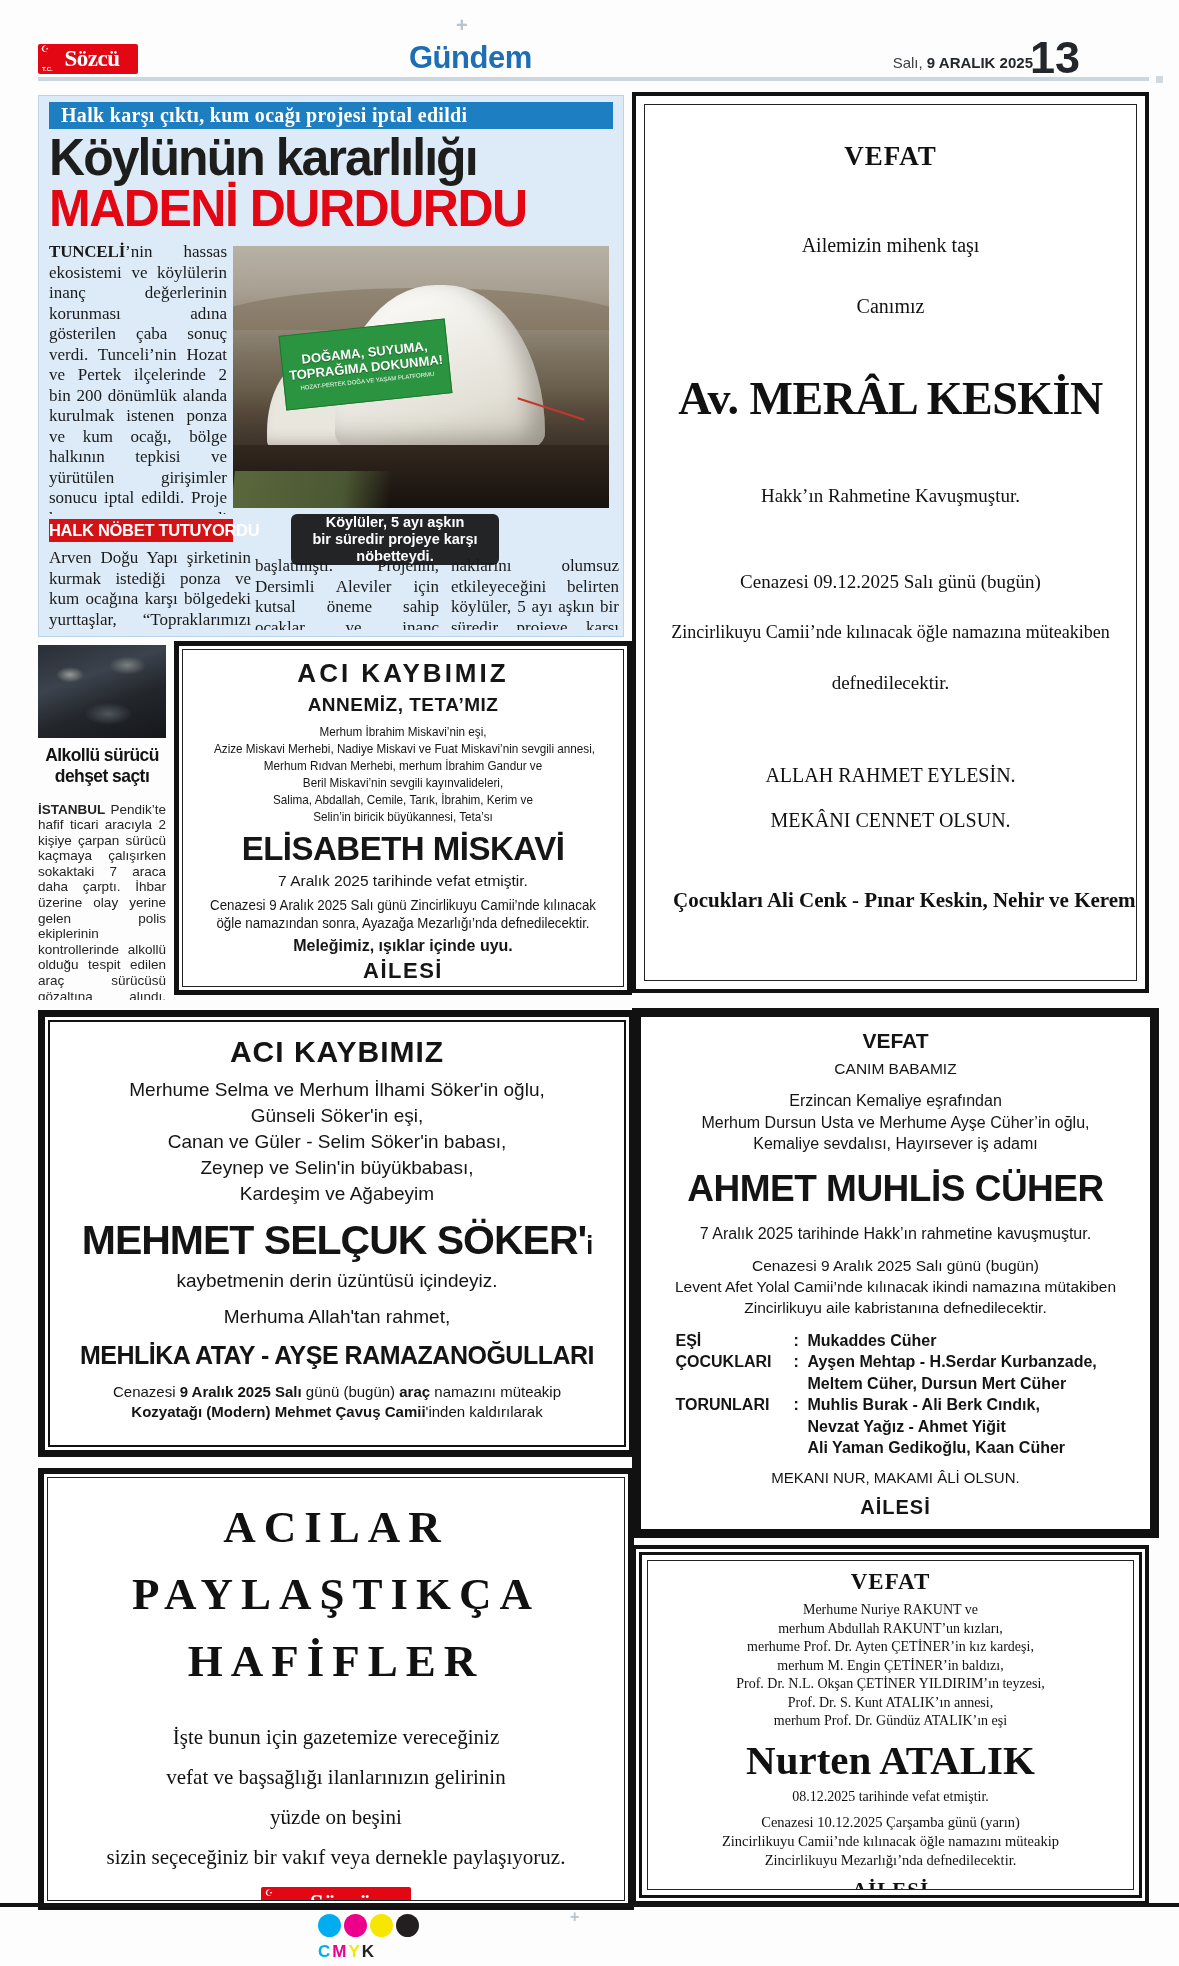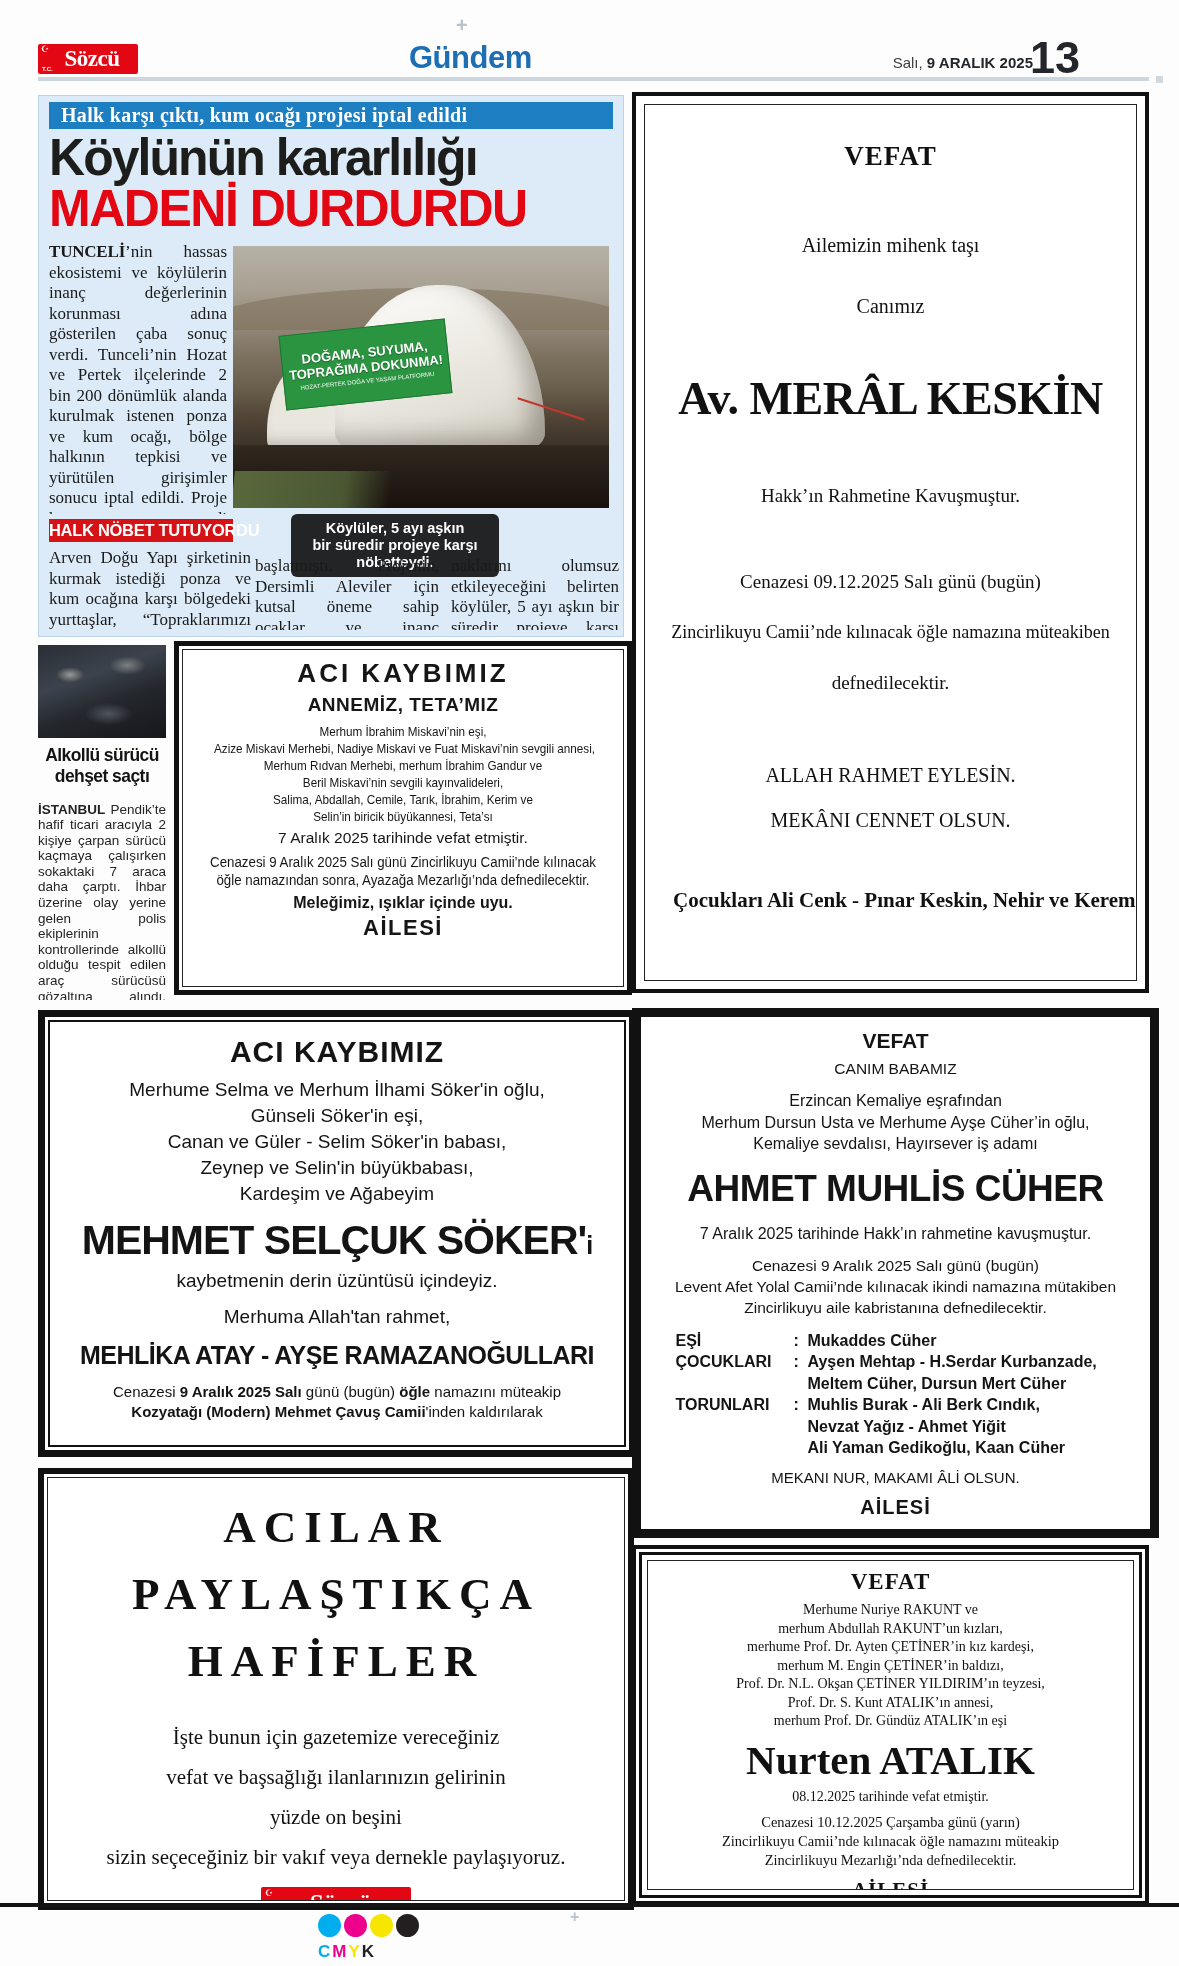--- a/index.html
+++ b/index.html
@@ -54,21 +54,21 @@
   .banner .b1{font-size:13px;font-weight:bold;line-height:15px;text-shadow:0 1px 1px rgba(0,0,0,.35);}
   .banner .b3{font-size:6px;line-height:8px;margin-top:2px;opacity:.95;}
   .fg{position:absolute;left:0;bottom:0;width:100%;height:24%;
       background:linear-gradient(180deg,#32281f,#17110d),
                  radial-gradient(circle at 15% 40%,#4a3c2e 0 5px,transparent 6px);}
   .grass{position:absolute;left:0;bottom:0;width:42%;height:14%;transform:skewX(-6deg);
          background:linear-gradient(90deg,#59683c,#4a5733 70%,transparent);}
   .rope{position:absolute;right:6%;top:62%;width:70px;height:2px;background:#c4372c;transform:rotate(18deg);}
   .ncaption{position:absolute;left:252px;top:418px;width:196px;background:rgba(18,18,18,.92);
             border-radius:6px;color:#fff;font-weight:bold;font-size:14.5px;line-height:17px;
-            text-align:center;padding:6px 6px;}
+            text-align:center;padding:0 6px;}
   
   .alkphoto{position:absolute;left:38px;top:645px;width:128px;height:93px;
      background-image:radial-gradient(ellipse 20px 11px at 25% 32%,rgba(230,228,215,.55),transparent 70%),
        radial-gradient(ellipse 26px 13px at 70% 22%,rgba(205,205,195,.45),transparent 70%),
        radial-gradient(ellipse 34px 16px at 55% 74%,rgba(125,135,148,.5),transparent 70%),
        linear-gradient(160deg,#2a2e35,#3c434d 35%,#23262b 62%,#15171b);}
   .alktitle{position:absolute;left:34px;top:744px;width:136px;text-align:center;font-weight:bold;
             font-size:19px;line-height:21px;letter-spacing:-0.6px;color:#141414;
             transform:scaleX(.92);transform-origin:center top;}
   .alkbody{position:absolute;left:38px;top:788px;width:128px;height:198px;overflow:hidden;
@@ -245,20 +245,21 @@
       <div class="mv-title">ACI KAYBIMIZ</div>
       <div class="mv-sub">ANNEMİZ, TETA’MIZ</div>
       <div class="mv-intro">
         <div>Merhum İbrahim Miskavi’nin eşi,</div>
         <div>Azize Miskavi Merhebi, Nadiye Miskavi ve Fuat Miskavi’nin sevgili annesi,</div>
         <div>Merhum Rıdvan Merhebi, merhum İbrahim Gandur ve</div>
         <div>Beril Miskavi’nin sevgili kayınvalideleri,</div>
         <div>Salima, Abdallah, Cemile, Tarık, İbrahim, Kerim ve</div>
         <div>Selin’in biricik büyükannesi, Teta’sı</div>
       </div>
+      <div class="mv-name">ELİSABETH MİSKAVİ</div>
       <div class="mv-death">7 Aralık 2025 tarihinde vefat etmiştir.</div>
       <div class="mv-fun">
         <div>Cenazesi 9 Aralık 2025 Salı günü Zincirlikuyu Camii’nde kılınacak</div>
         <div>öğle namazından sonra, Ayazağa Mezarlığı’nda defnedilecektir.</div>
       </div>
       <div class="mv-msg">Meleğimiz, ışıklar içinde uyu.</div>
       <div class="mv-sig">AİLESİ</div>
 
     </div>
   </section>
@@ -273,21 +274,21 @@
         <div>Zeynep ve Selin'in büyükbabası,</div>
         <div>Kardeşim ve Ağabeyim</div>
       </div>
       <div class="sk-name"><span>MEHMET SELÇUK SÖKER'</span><span class="sfx">i</span></div>
       <div class="sk-l1">kaybetmenin derin üzüntüsü içindeyiz.</div>
       <div class="sk-l2">
         <div>Merhuma Allah'tan rahmet,</div>
       </div>
       <div class="sk-sig">MEHLİKA ATAY - AYŞE RAMAZANOĞULLARI</div>
       <div class="sk-fun">
-        <div><span>Cenazesi </span><span style="font-weight: bold;">9 Aralık 2025 Salı</span><span> günü (bugün) </span><span style="font-weight: bold;">öğle</span><span> namazını müteakip</span></div>
+        <div><span>Cenazesi </span><span style="font-weight: bold;">9 Aralık 2025 Salı</span><span> günü (bugün) </span><span style="font-weight: bold;">araç</span><span> namazını müteakip</span></div>
         <div><span style="font-weight: bold;">Kozyatağı (Modern) Mehmet Çavuş Camii</span><span>'inden kaldırılarak</span></div>
 
       </div>
     </div>
   </section>
 
   <section class="cuher">
     <div class="inner">
       <div class="ch-title">VEFAT</div>
       <div class="ch-sub">CANIM BABAMIZ</div>

